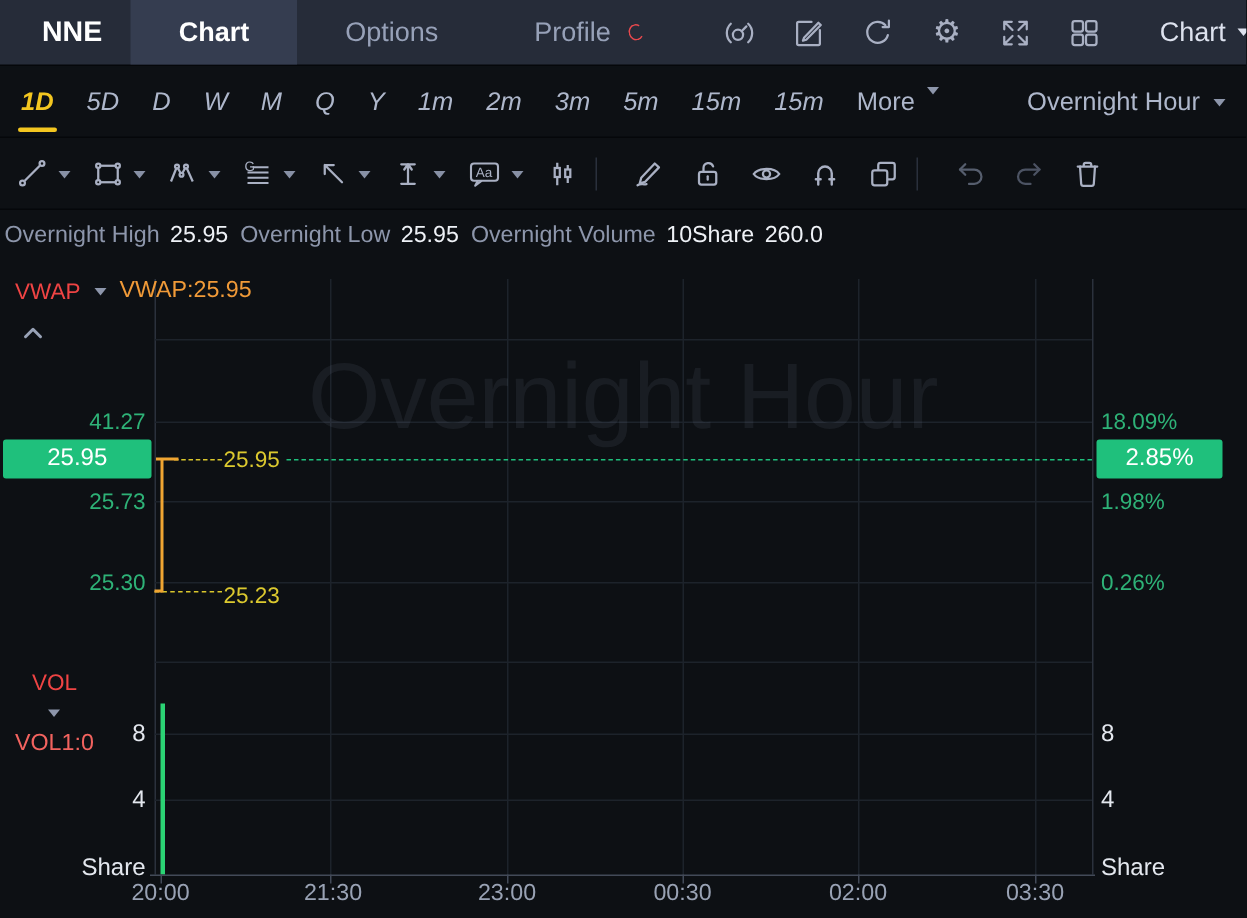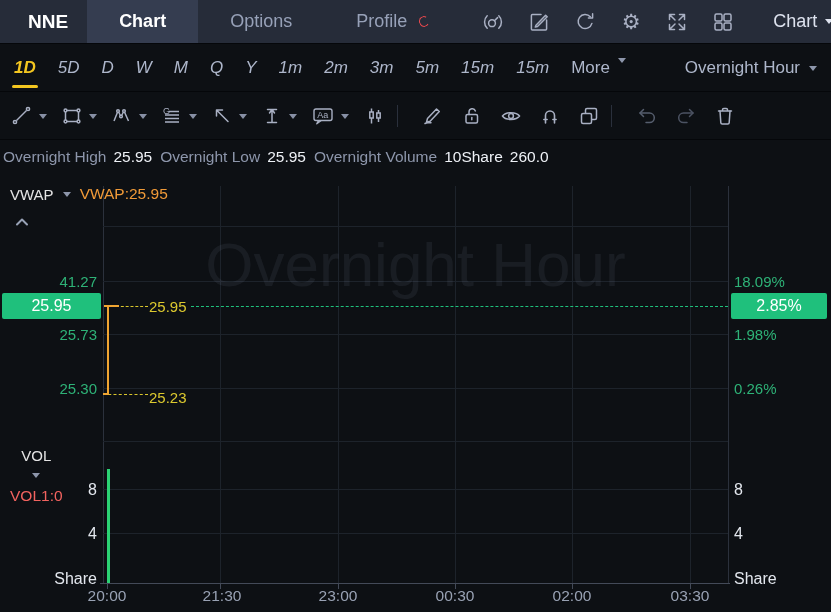--- a/index.html
+++ b/index.html
@@ -46,21 +46,21 @@
   .stl:first-child{margin-left:0;}
   .stv{color:#eef1f6;margin-left:7px;}
   
   .chart{position:absolute;top:172px;left:0;width:831px;height:440px;}
   .abs{position:absolute;}
   .gv{position:absolute;top:14px;height:397px;width:1px;background:#1d232b;}
   .gvb{background:#2b313c;}
   .gh{position:absolute;left:103px;width:625px;height:1px;background:#1d232b;}
   .wm{position:absolute;left:103px;top:58px;width:625px;text-align:center;font-size:62px;line-height:70px;
       color:rgba(158,170,185,0.09);white-space:nowrap;font-weight:400;}
-  .indname{font-size:15px;color:#e5e5e5;}
+  .indname{font-size:15px;color:#ef4444;}
   .axl{position:absolute;width:97px;text-align:right;font-size:15px;color:#2eb277;}
   .axr{position:absolute;left:734px;font-size:15px;color:#2eb277;}
   .pricebox{position:absolute;height:26px;background:#1fc07c;color:#ffffff;font-size:16px;
             display:flex;align-items:center;justify-content:center;border-radius:2px;}
   .dash-g{position:absolute;height:0;border-top:1px dashed #1fc07c;}
   .dash-y{position:absolute;height:0;border-top:1px dashed #d9c62c;}
   .ylab{position:absolute;font-size:15px;color:#dcc92f;}
   .oline{position:absolute;background:#f0a532;}
   .vollab{position:absolute;font-size:16px;color:#e3e7ee;}
   .volL{width:97px;text-align:right;left:0;}
@@ -309,21 +309,21 @@
         <path d="M4 9.5 9 4.5l5 5"></path>
       </svg>
     </div>
 
     <div class="axl" style="top:101px">41.27</div>
     <div class="pricebox" style="left:2px;top:121px;width:99px;">25.95</div>
     <div class="axl" style="top:154px">25.73</div>
     <div class="axl" style="top:208px">25.30</div>
 
     <div class="axr" style="top:101px">18.09%</div>
-    <div class="pricebox" style="left:731px;top:121px;width:96px;">2.85%</div>
+    <div class="pricebox" style="left:731px;top:121px;width:84px;">2.85%</div>
     <div class="axr" style="top:154px">1.98%</div>
     <div class="axr" style="top:208px">0.26%</div>
 
     <div class="dash-y" style="left:116px;top:134px;width:32px;"></div>
     <div class="ylab" style="left:149px;top:126px;">25.95</div>
     <div class="dash-g" style="left:191px;top:134px;width:537px;"></div>
     <div class="dash-y" style="left:103px;top:222px;width:45px;"></div>
     <div class="ylab" style="left:149px;top:217px;">25.23</div>
     <div class="oline" style="left:104px;top:133px;width:15px;height:2px;"></div>
     <div class="oline" style="left:107px;top:134px;width:2px;height:89px;"></div>

